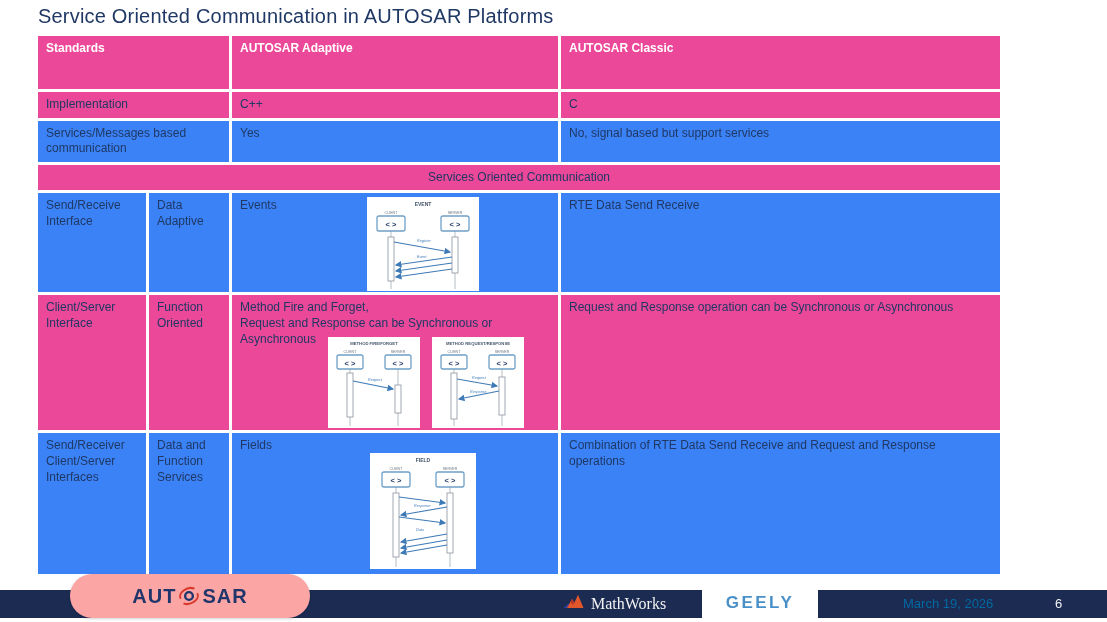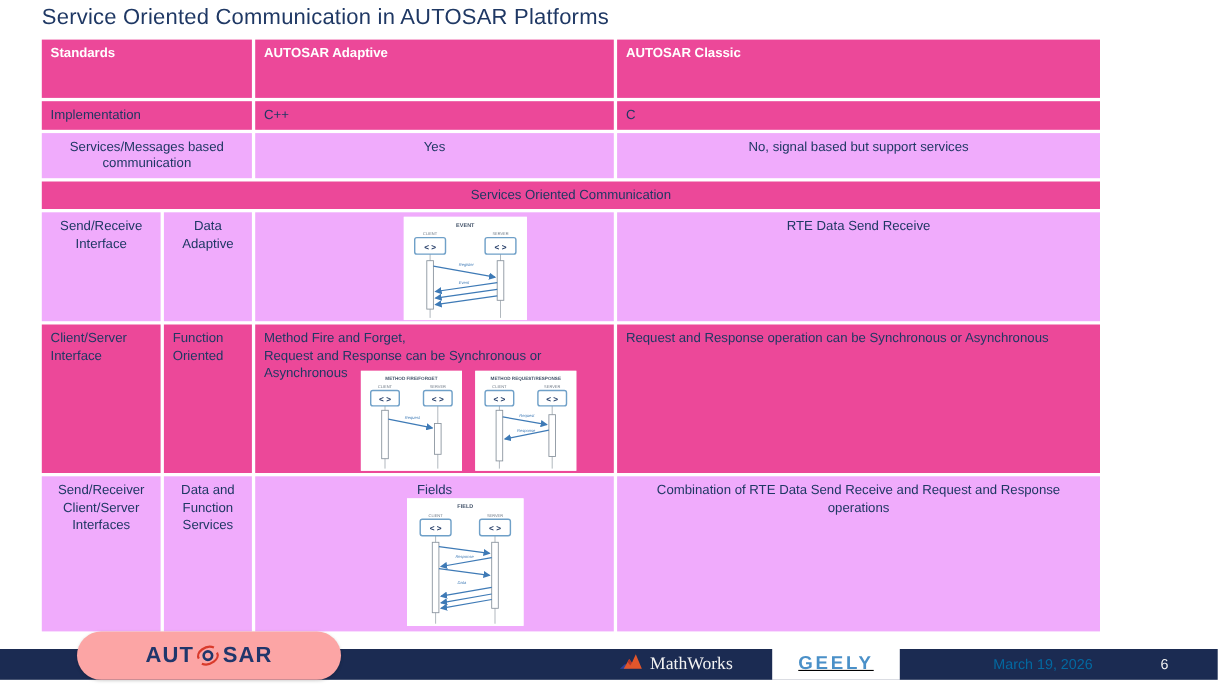--- a/index.html
+++ b/index.html
@@ -16,21 +16,21 @@
     border-collapse:separate;border-spacing:3px;table-layout:fixed;
   }
   table.cmp th, table.cmp td{
     box-sizing:border-box;vertical-align:top;padding:5px 8px;
     font-size:12px;line-height:1.3;color:#1F3864;text-align:left;
   }
   table.cmp th{
     background:#ec4899;color:#ffffff;font-weight:bold;height:53px;
   }
   tr.row-dark td{background:#ec4899;}
-  tr.row-light td{background:#f0abfc;text-align:center;}
+  tr.row-light td{background:#3b82f6;}
   tr.r1 td{height:23px;}
   tr.r2 td{height:38px;}
   tr.section td{height:23px;text-align:center;}
   tr.r4 td{height:99px;}
   tr.r5 td{height:135px;}
   tr.r6 td{height:141px;}
   td.rel{position:relative;}
   .diag{position:absolute;background:#fff;}
   .diag-event{left:135px;top:4px;width:112px;height:94px;}
   .diag-pair{position:absolute;left:96px;top:42px;display:flex;gap:12px;}
@@ -52,21 +52,21 @@
     border-radius:22px;display:flex;align-items:center;justify-content:center;gap:2px;
     box-shadow:0 1px 3px rgba(0,0,0,0.18);
   }
   .autosar-text{font-size:20px;font-weight:800;color:#20366B;letter-spacing:1px;}
   .mw{
     position:absolute;left:563px;top:593px;height:22px;display:flex;align-items:center;gap:6px;
     color:#f2f2f2;font-family:"Liberation Serif",serif;font-size:16px;
   }
   .geely-box{
     position:absolute;left:702px;top:588px;width:116px;height:30px;background:#ffffff;
-    display:flex;align-items:center;justify-content:center;text-decoration:underline;
+    display:flex;align-items:center;justify-content:center;
   }
   .geely-text{color:#4A90C8;font-weight:800;font-size:17px;letter-spacing:2.5px;}
   .footer-date{position:absolute;left:903px;top:596px;color:#0369a1;font-size:13px;}
   .footer-page{position:absolute;left:1055px;top:596px;color:#f2f2f2;font-size:13px;}
 </style>
 </head>
 <body>
 
 <h1 class="slide-title">Service Oriented Communication in AUTOSAR Platforms</h1>
 

